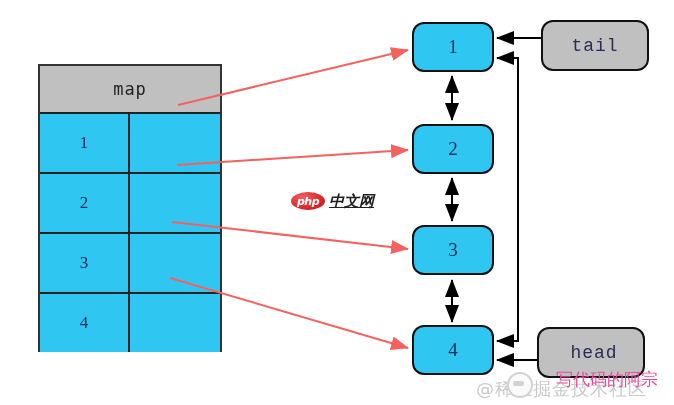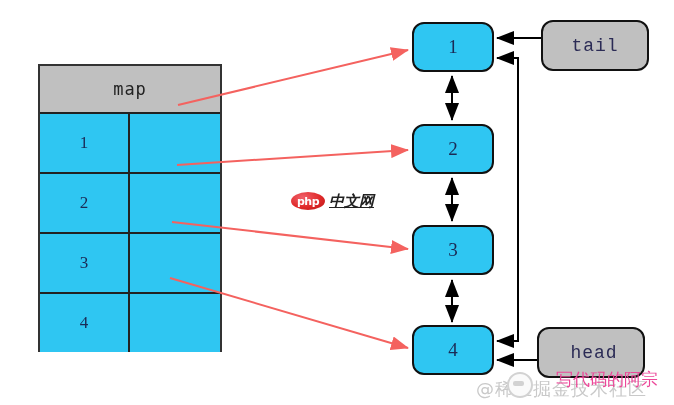--- a/index.html
+++ b/index.html
@@ -129,20 +129,21 @@
     height: 18px;
     border-radius: 50%;
     background: radial-gradient(ellipse at 35% 30%, #f0606a 0%, #e02a2a 55%, #b81515 100%);
     display: flex;
     align-items: center;
     justify-content: center;
     color: #ffffff;
     font-family: "DejaVu Sans", "Liberation Sans", sans-serif;
     font-size: 11px;
     font-weight: bold;
+    font-style: italic;
     letter-spacing: -0.5px;
   }
   #php-text {
     font-family: "DejaVu Sans", "Liberation Sans", sans-serif;
     font-size: 15px;
     font-weight: bold;
     font-style: italic;
     color: #222222;
     letter-spacing: 0px;
     text-decoration: underline;

